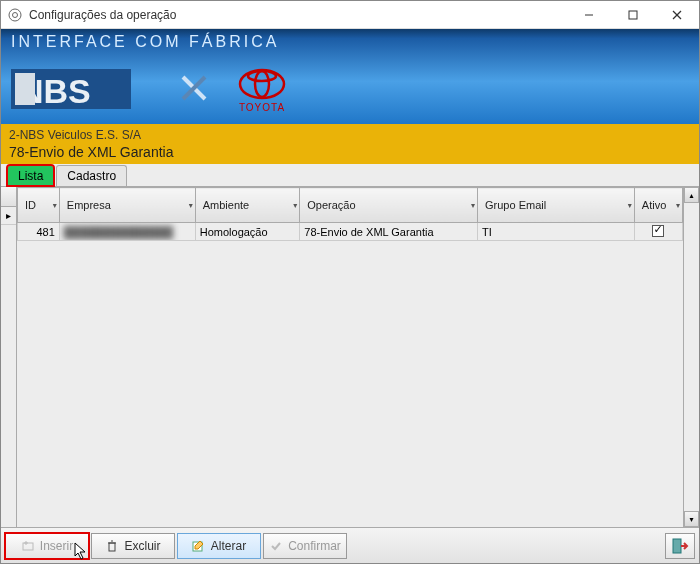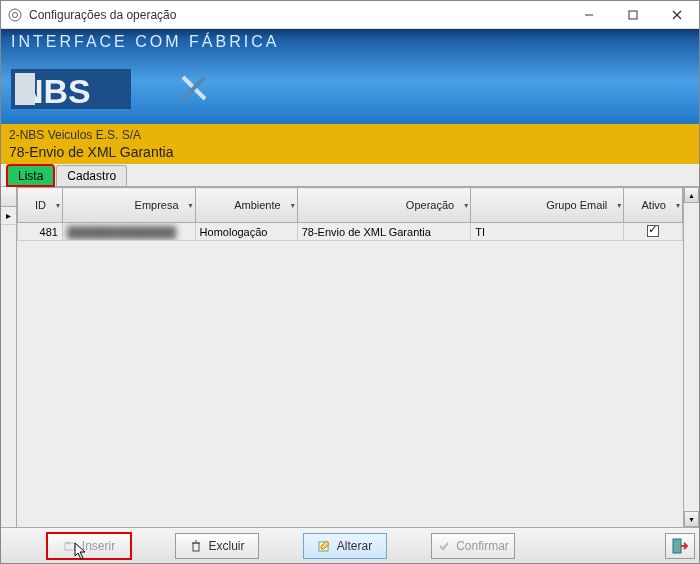--- a/index.html
+++ b/index.html
@@ -155,22 +155,22 @@
   }
   table.grid {
     border-collapse: collapse;
     width: 100%;
   }
   table.grid th {
     background: linear-gradient(#f6f6f6,#e0e0e0);
     border: 1px solid #aaa;
     font-weight: normal;
     font-size: 11px;
-    text-align: right;
-    padding: 2px 16px;
+    text-align: left;
+    padding: 2px 7px;
     height: 35px;
     position: relative;
     color: #222;
     white-space: nowrap;
   }
   .col-dd {
     position: absolute;
     right: 2px; top: 50%; transform: translateY(-50%);
     font-size: 8px; color: #555;
   }
@@ -215,21 +215,20 @@
     height: 26px;
     min-width: 84px;
     border: 1px solid #999;
     background: linear-gradient(#fdfdfd,#e5e5e5);
     display: flex; align-items: center; justify-content: center;
     gap: 5px;
     font-size: 12px;
     color: #333;
     padding: 0 0;
     margin-right: 2px;
-    margin-left: 42px;
   }
   .btn.disabled { color: #9a9a9a; }
   .btn.primary {
     outline: 2px solid #e00000;
     outline-offset: -1px;
   }
   .btn.alterar {
     background: linear-gradient(#eaf4ff,#cfe6fb);
     border-color: #6aa7db;
   }
@@ -290,20 +289,28 @@
           <rect x="0" y="6" width="120" height="40" fill="#1c4f8a"></rect>
           <text x="8" y="40" font-family="Arial Black, Arial" font-size="34" font-weight="900" fill="#e9eff5">NBS</text>
           <rect x="4" y="10" width="20" height="32" fill="#d6dee6"></rect>
         </svg>
       </div>
       <div>
         <svg width="30" height="30" viewBox="0 0 30 30">
           <line x1="4" y1="4" x2="26" y2="26" stroke="#cfe3f7" stroke-width="4"></line>
           <line x1="26" y1="4" x2="4" y2="26" stroke="#5b86b4" stroke-width="4"></line>
         </svg>
+      </div>
+      <div class="brand-block">
+        <svg width="50" height="36" viewBox="0 0 50 36">
+          <ellipse cx="25" cy="18" rx="22" ry="14" fill="none" stroke="#c40000" stroke-width="2.5"></ellipse>
+          <ellipse cx="25" cy="18" rx="7" ry="13" fill="none" stroke="#c40000" stroke-width="2.5"></ellipse>
+          <ellipse cx="25" cy="10" rx="14" ry="5" fill="none" stroke="#c40000" stroke-width="2.5"></ellipse>
+        </svg>
+        <div class="brand-label" style="color:#c40000">TOYOTA</div>
       </div>
     </div>
   </div>
 
   <div class="subheader">
     <div class="subheader-org">2-NBS Veiculos E.S. S/A</div>
     <div class="subheader-op">78-Envio de XML Garantia</div>
   </div>
 
   <div class="tabs">

